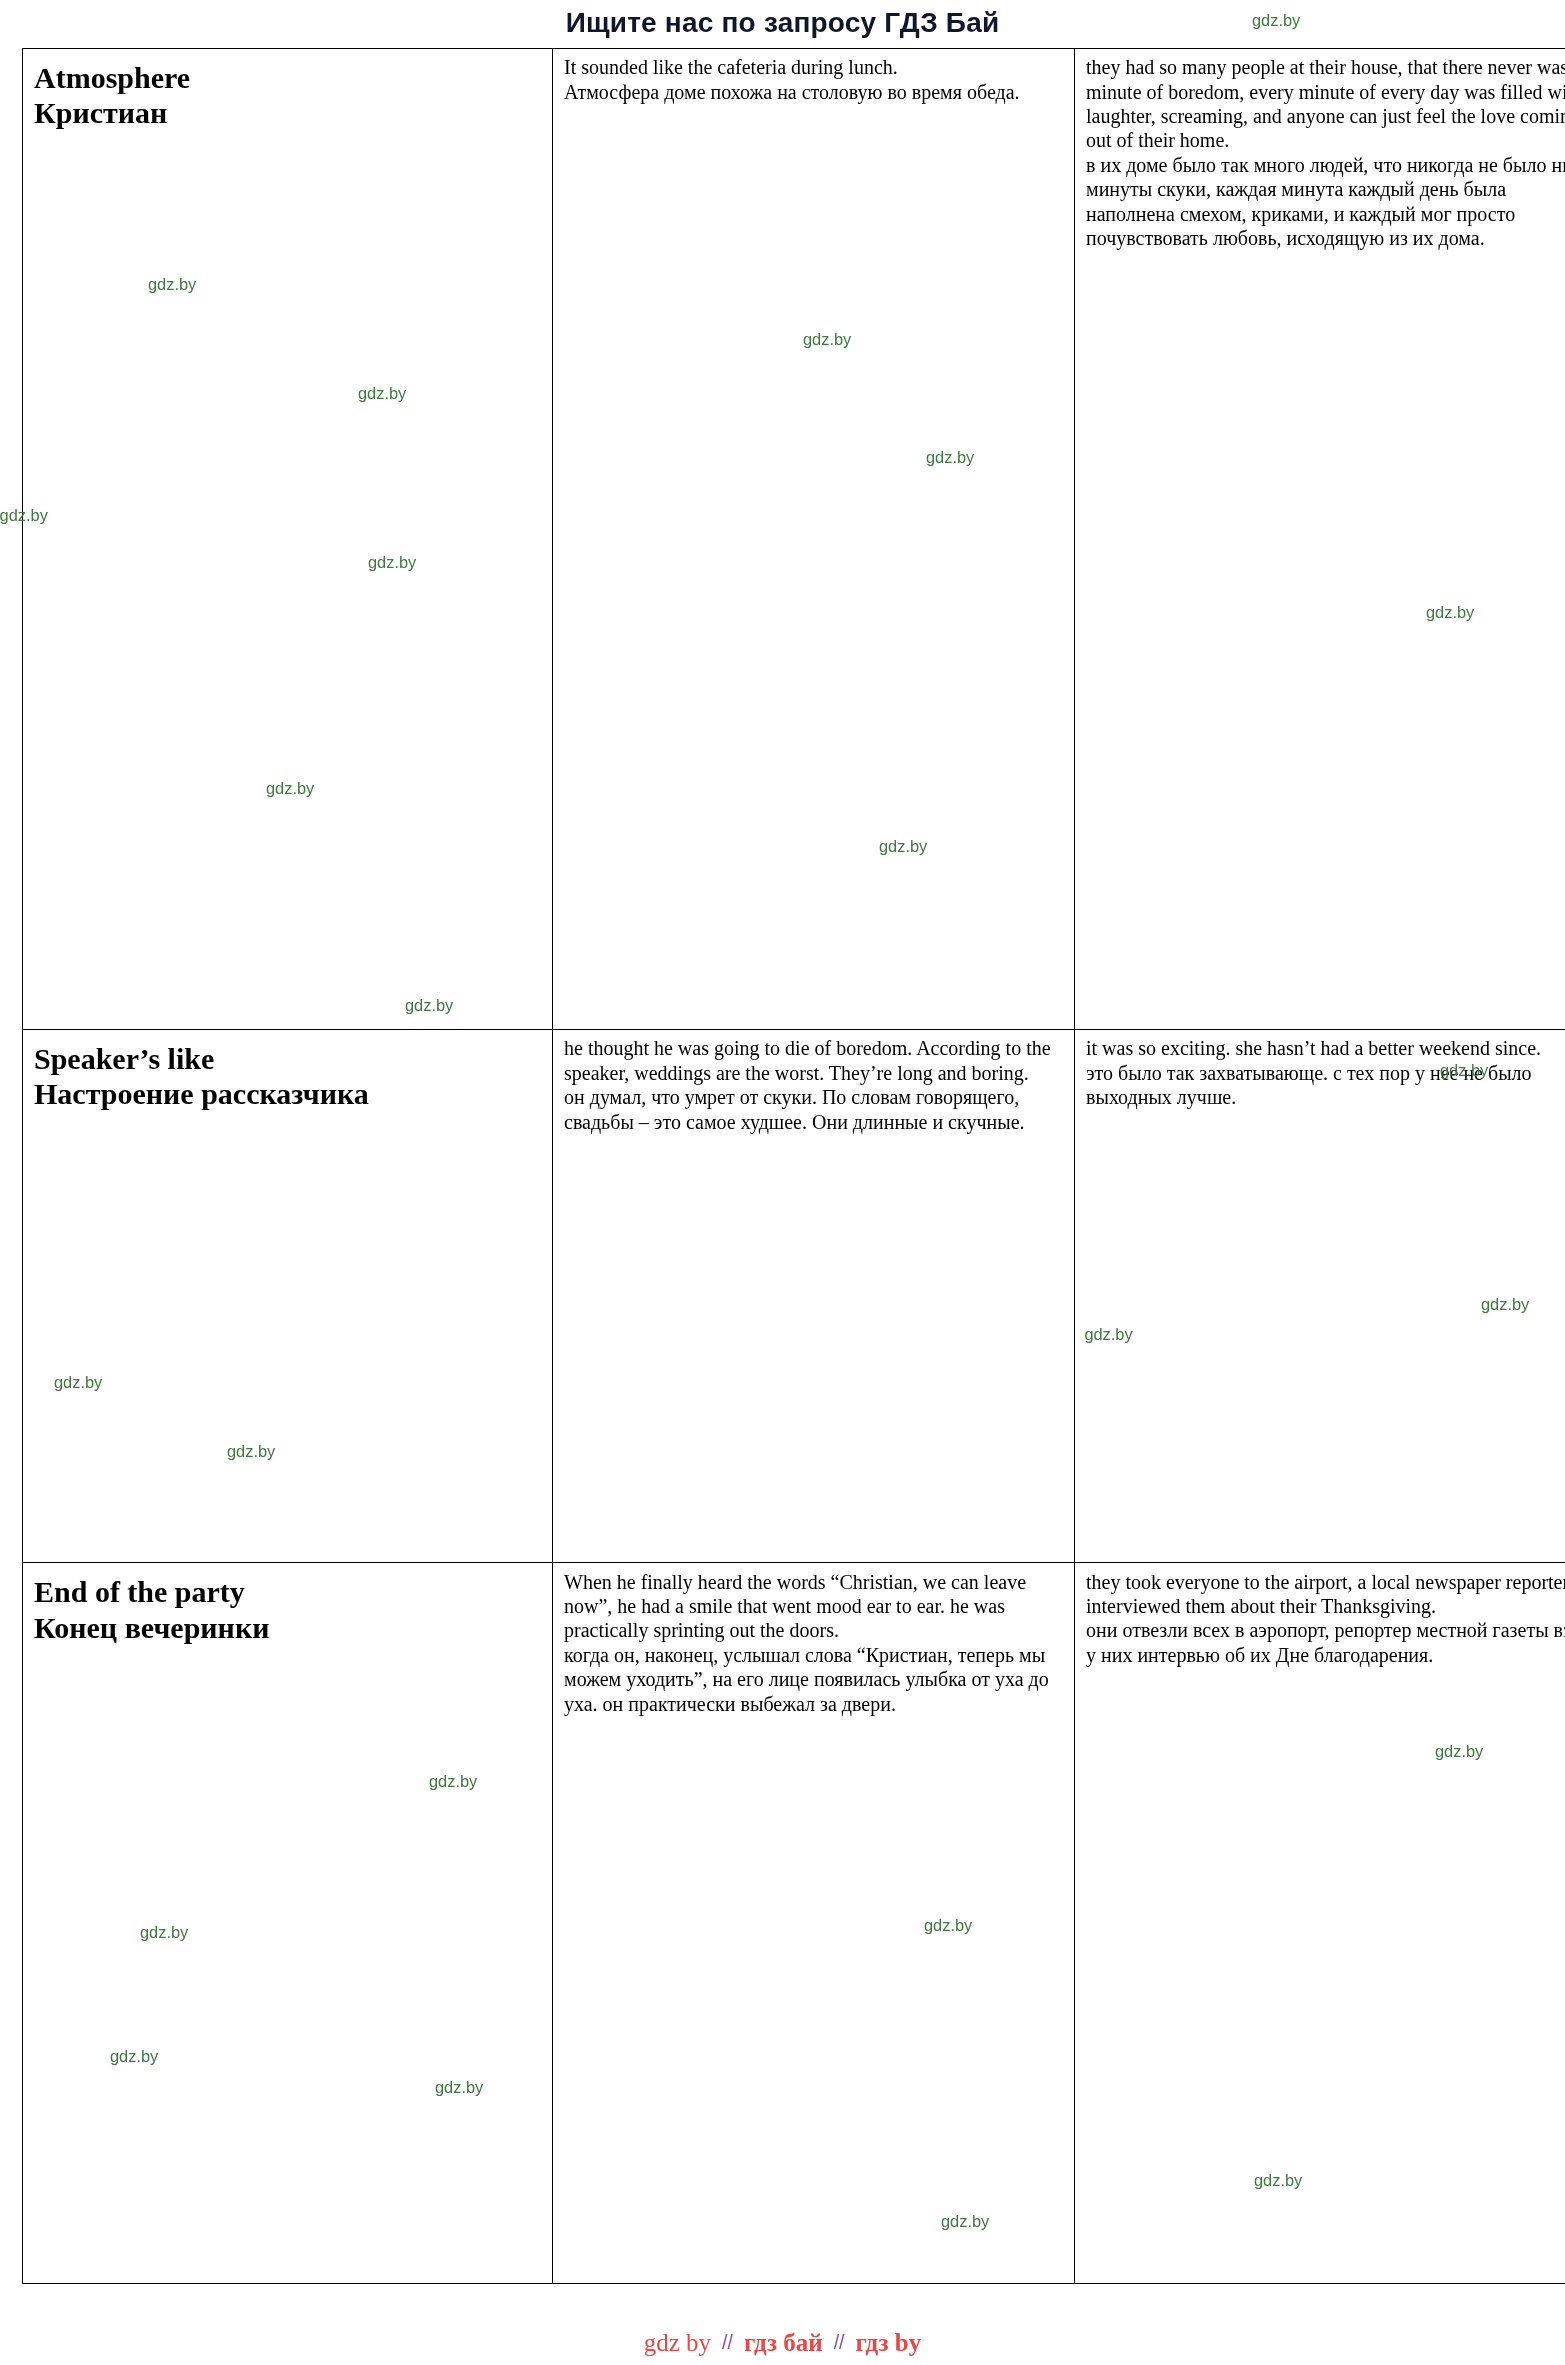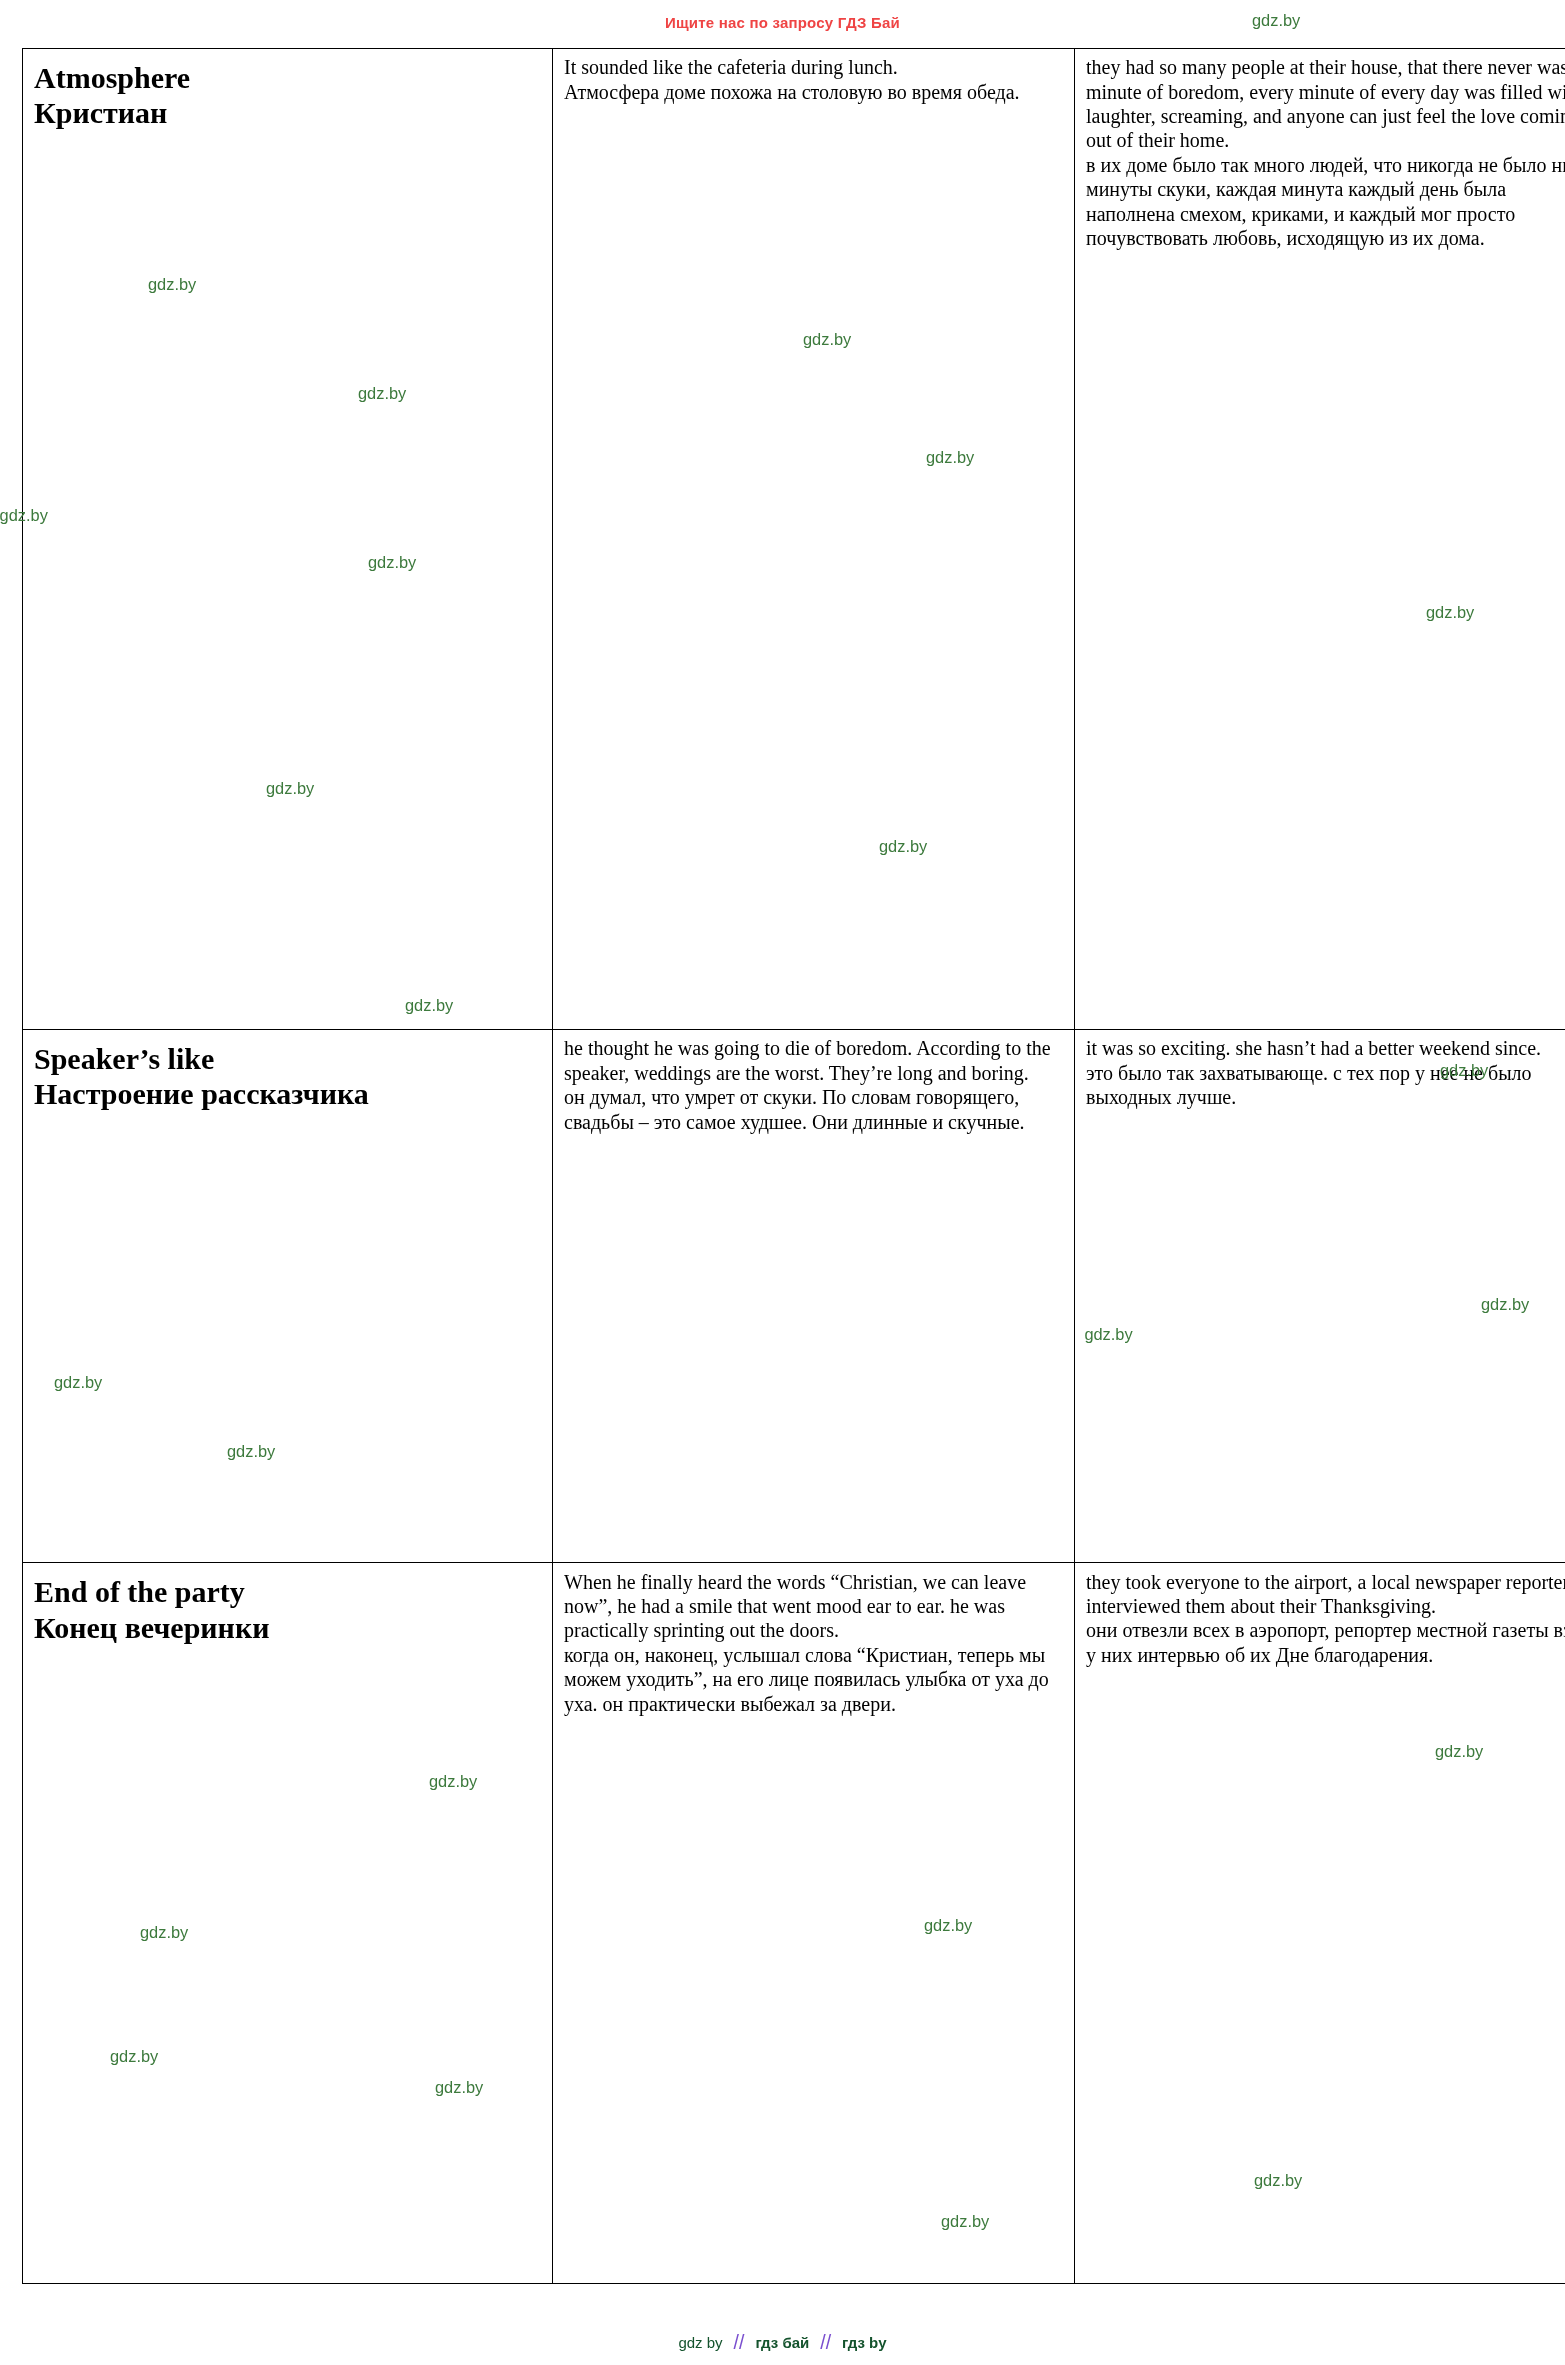--- a/index.html
+++ b/index.html
@@ -22,42 +22,42 @@
     top: 0;
     left: 0;
     width: 1565px;
     height: 45px;
     display: flex;
     align-items: center;
     justify-content: center;
   }
   .top-banner .banner-text {
     font-family: "Liberation Sans", sans-serif;
-    font-size: 15px;
+    font-size: 28px;
     font-weight: bold;
-    color: #ef4444;
+    color: #0f172a;
     letter-spacing: 0.2px;
   }
 
   
   .bottom-banner {
     position: absolute;
     left: 0;
     bottom: 7.8px;
     width: 1565px;
     height: 31px;
     display: flex;
     align-items: center;
     justify-content: center;
     gap: 0px;
   }
   .bottom-banner .bb-item {
-    font-family: Liberation Sans, sans-serif;
-    font-size: 15px;
-    color: #14532d;
+    font-family: Liberation Serif, serif;
+    font-size: 25px;
+    color: #ef4444;
     padding: 0 11px;
   }
   .bottom-banner .bb-sep {
     font-family: "Liberation Sans", sans-serif;
     font-size: 19.5px;
     color: #7a4fcf;
   }
   .bottom-banner .bb-strong {
     font-weight: bold;
   }

